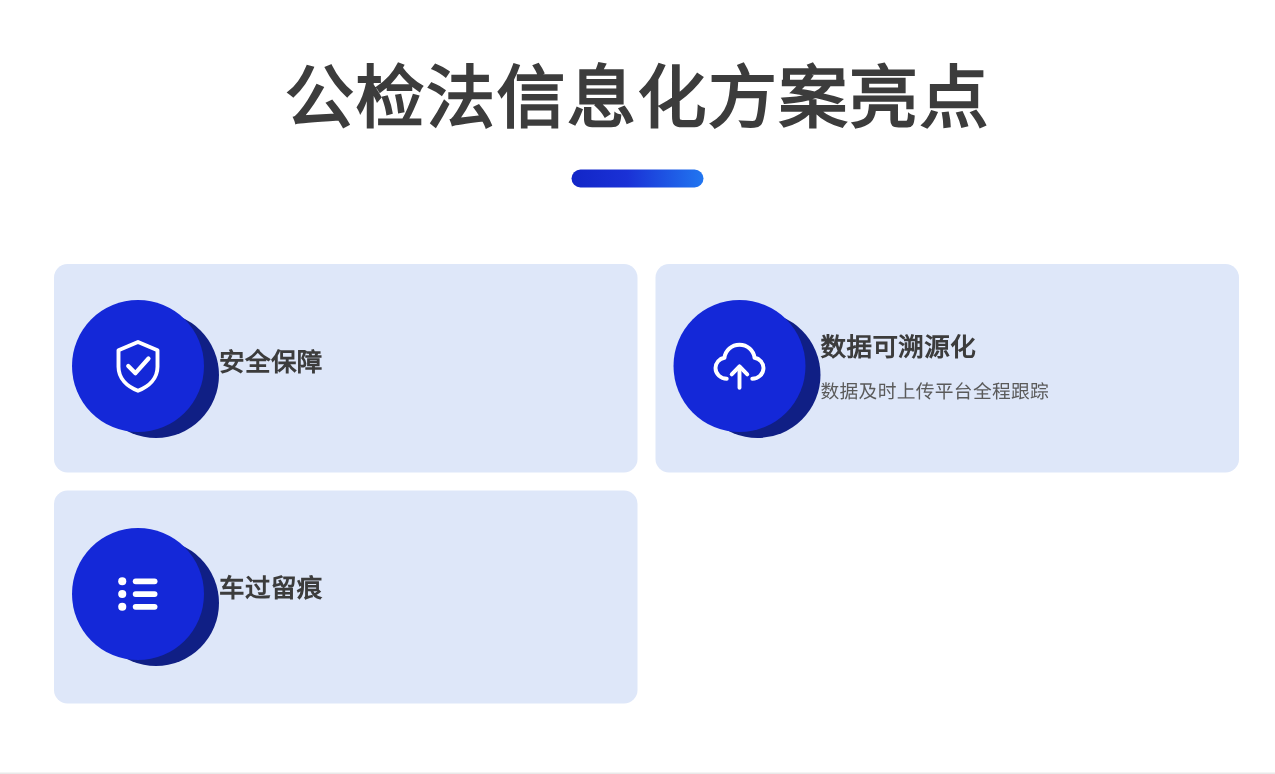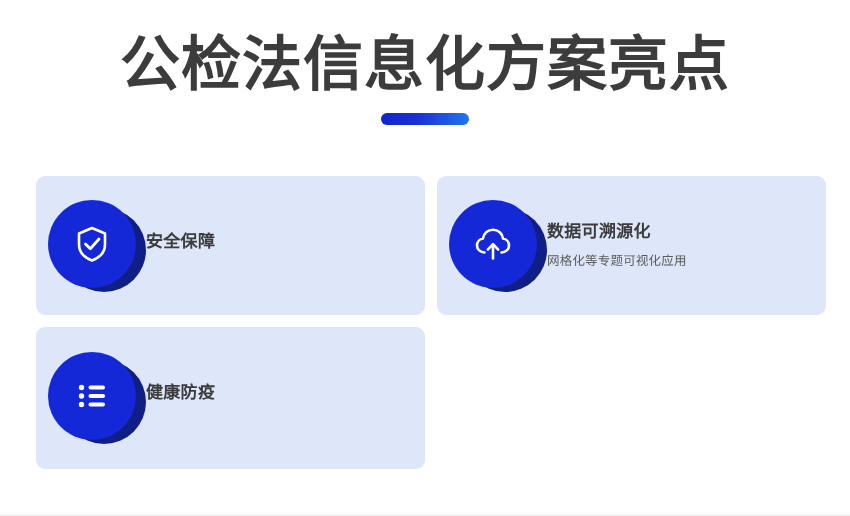--- a/index.html
+++ b/index.html
@@ -26,21 +26,21 @@
     border-bottom: 1px solid #e9e9e9;
   }
 
   
   .header {
     padding-top: 36px;
     text-align: center;
   }
 
   .page-title {
-    font-size: 60px;
+    font-size: 46px;
     line-height: 58px;
     font-weight: bold;
     color: #3c3c3c;
     letter-spacing: 1px;
     font-family: "Liberation Sans", "DejaVu Sans", sans-serif;
   }
 
   .title-underline {
     width: 88px;
     height: 12px;
@@ -166,38 +166,38 @@
         <div class="icon-circle">
           <svg width="46" height="46" viewBox="0 0 46 46">
             <path d="M14.5 31.5 C10.4 31.5 7 28.3 7 24.4 C7 20.9 9.6 18 13 17.5 C13.5 12.6 17.8 8.8 23 8.8 C28.2 8.8 32.5 12.6 33 17.5 C36.4 18 39 20.9 39 24.4 C39 28.3 35.6 31.5 31.5 31.5" fill="none" stroke="#ffffff" stroke-width="2.6" stroke-linecap="round" stroke-linejoin="round"></path>
             <line x1="23" y1="37.5" x2="23" y2="23.5" stroke="#ffffff" stroke-width="2.6" stroke-linecap="round"></line>
             <polyline points="17.8,28.6 23,23.2 28.2,28.6" fill="none" stroke="#ffffff" stroke-width="2.6" stroke-linecap="round" stroke-linejoin="round"></polyline>
           </svg>
         </div>
       </div>
       <div class="card-text">
         <div class="card-title">数据可溯源化</div>
-        <div class="card-desc">网格化等专题可视化应用</div>
+        <div class="card-desc">数据及时上传平台全程跟踪</div>
       </div>
     </div>
 
     <div class="card row2">
       <div class="icon-badge">
         <div class="icon-shadow"></div>
         <div class="icon-circle">
           <svg width="44" height="44" viewBox="0 0 44 44">
             <circle cx="11.5" cy="13.5" r="2.7" fill="#ffffff"></circle>
             <circle cx="11.5" cy="22" r="2.7" fill="#ffffff"></circle>
             <circle cx="11.5" cy="30.5" r="2.7" fill="#ffffff"></circle>
             <rect x="18.5" y="11.6" width="16.5" height="3.9" rx="1.95" fill="#ffffff"></rect>
             <rect x="18.5" y="20.1" width="16.5" height="3.9" rx="1.95" fill="#ffffff"></rect>
             <rect x="18.5" y="28.6" width="16.5" height="3.9" rx="1.95" fill="#ffffff"></rect>
           </svg>
         </div>
       </div>
       <div class="card-text">
-        <div class="card-title">健康防疫</div>
+        <div class="card-title">车过留痕</div>
       </div>
     </div>
 
 
   </div>
 </div>
 
 </body></html>

